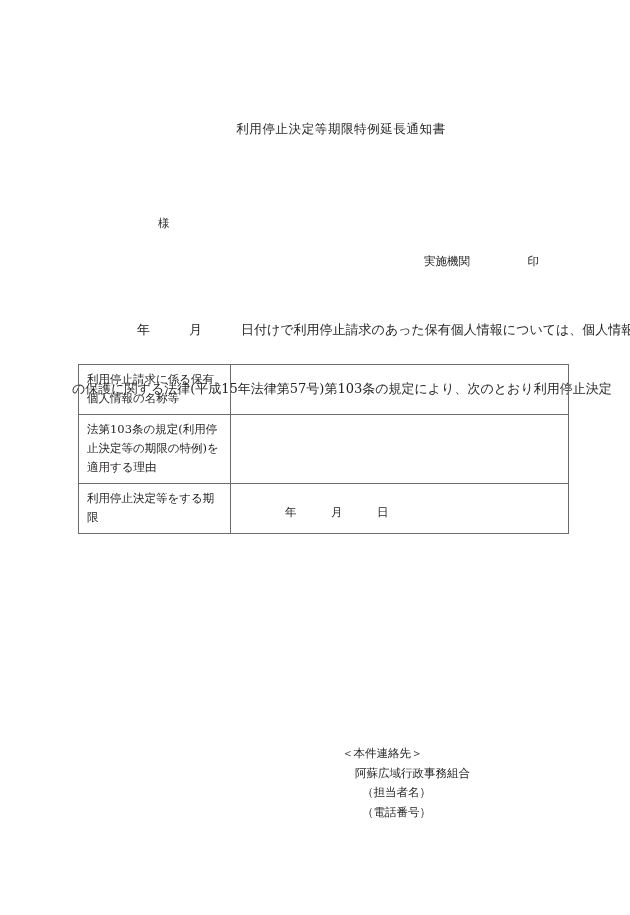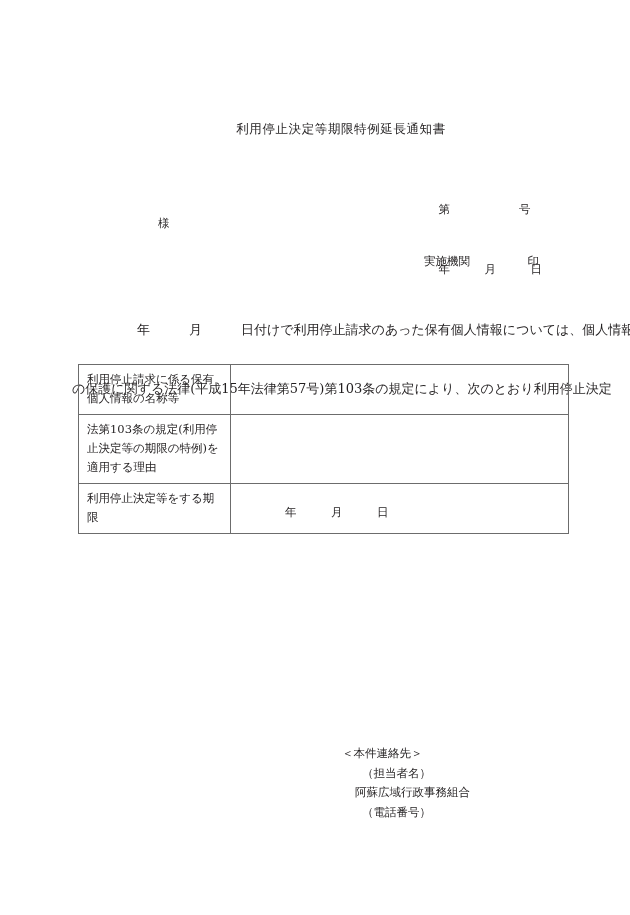--- a/index.html
+++ b/index.html
@@ -140,24 +140,20 @@
   .contact-line.indent-2 { padding-left: 20px; }
 </style>
 </head>
 <body>
 
 <div class="page">
 
 
   <div class="doc-title">利用停止決定等期限特例延長通知書</div>
 
-  <div class="meta-block">
-    <span class="meta-line">第　　　　　　号</span>
-    <span class="meta-line">年　　　月　　　日</span>
-  </div>
 
   <div class="addressee">様</div>
 
   <div class="agency">実施機関　　　　　印</div>
 
   <div class="body-text">
     <span class="body-line">　　　　　年　　　月　　　日付けで利用停止請求のあった保有個人情報については、個人情報</span>
     <span class="body-line">の保護に関する法律(平成15年法律第57号)第103条の規定により、次のとおり利用停止決定</span>
   </div>
 
@@ -175,18 +171,18 @@
         <td class="label-cell">利用停止決定等をする期限</td>
         <td class="value-cell">
           <span class="date-inline">年　　　月　　　日</span>
         </td>
       </tr>
     </tbody>
   </table>
 
   <div class="contact">
     <span class="contact-line">＜本件連絡先＞</span>
+    <span class="contact-line indent-1">阿蘇広域行政事務組合</span>
     <span class="contact-line indent-2">（担当者名）</span>
-    <span class="contact-line indent-1">阿蘇広域行政事務組合</span>
     <span class="contact-line indent-2">（電話番号）</span>
   </div>
 
 </div>
 
 </body></html>

